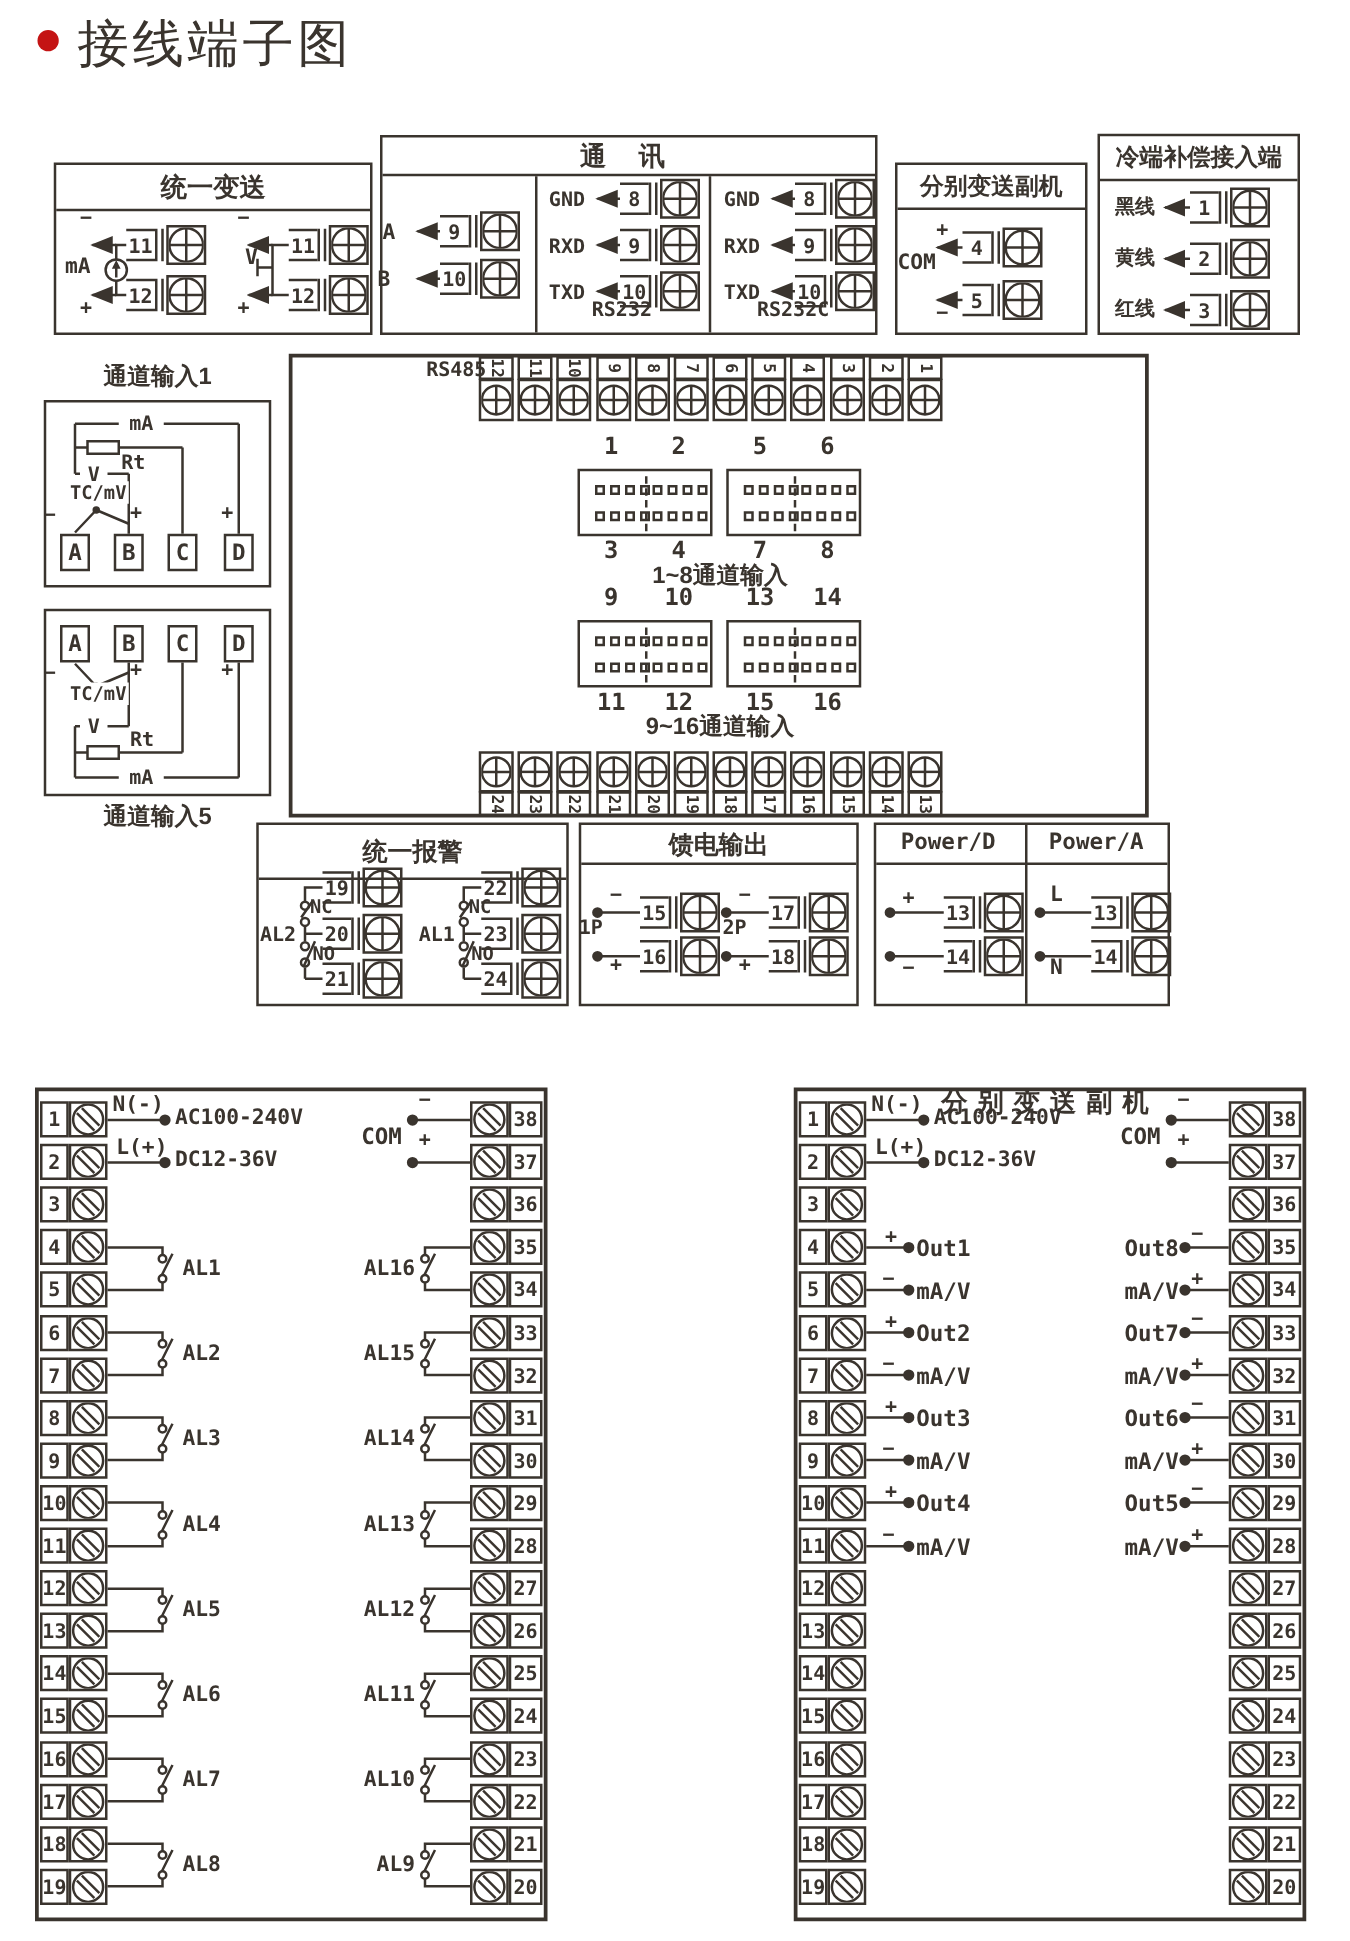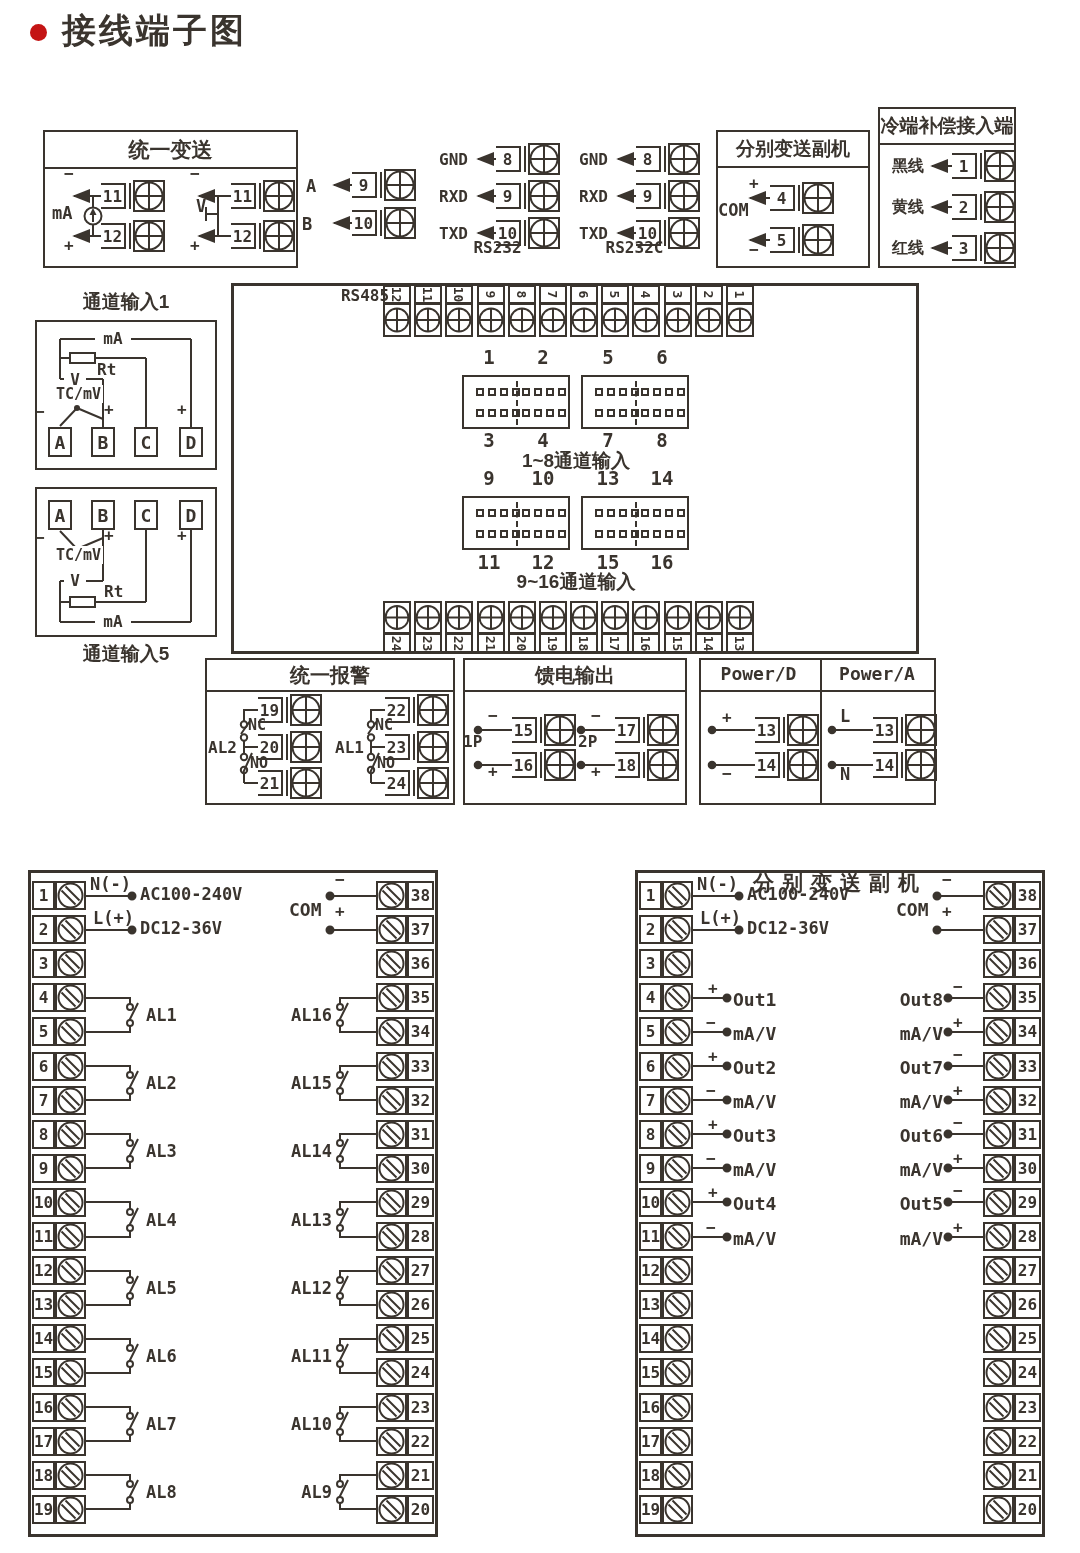--- a/index.html
+++ b/index.html
@@ -27,59 +27,66 @@
   .scrw{position:absolute;box-sizing:border-box;border:2px solid var(--lc);}
   .cell{position:absolute;box-sizing:border-box;border:2px solid var(--lc);display:flex;align-items:center;justify-content:center;
         font-family:"DejaVu Sans Mono",monospace;font-weight:bold;}
   .rot{transform:rotate(90deg);font:bold 13px "DejaVu Sans Mono",monospace;}
   .pin{position:absolute;width:8px;height:8px;box-sizing:border-box;border:2px solid var(--lc);}
   .cdash{position:absolute;border-left:2px dashed var(--lc);}
   #wires{position:absolute;left:0;top:0;z-index:5;}
   #gen,#labels{position:absolute;left:0;top:0;width:100%;height:100%;z-index:6;pointer-events:none;}
   #labels{z-index:7;}
   .bullet{position:absolute;width:17px;height:17px;border-radius:50%;}
-  .pagetitle{position:absolute;font-size:34px;font-weight:bold;letter-spacing:3px;}
+  .pagetitle{position:absolute;font-size:41px;font-weight:normal;letter-spacing:3px;}
   .ls8{letter-spacing:8px;}
 </style>
 </head>
 <body>
 
 <div id="canvas">
 
   <span class="bullet" style="left:30px;top:24px;background:#c41414"></span>
   <span class="pagetitle" style="left:62px;top:8px">接线端子图</span>
 
   <div class="box" style="left:43px;top:130px;width:255px;height:138px">
     <div class="band" style="height:37px;font-size:21px">
         <span>统一变送</span>
       </div>
   </div>
 
+  <div class="box" style="left:304px;top:108px;width:398px;height:160px">
+    <div class="band" style="height:31px;font-size:21px;letter-spacing:10px">
+        <span>通  讯</span>
+      </div>
+    <div class="vdiv" style="left:122px;top:31px;height:125px"></div>
+    <div class="vdiv" style="left:261px;top:31px;height:125px"></div>
+  </div>
 
   <div class="box" style="left:716px;top:130px;width:154px;height:138px">
     <div class="band" style="height:36px;font-size:19px">
         <span>分别变送副机</span>
       </div>
   </div>
 
-  <div class="box" style="left:878px;top:107px;width:138px;height:161px">
+  <div class="box" style="left:878px;top:107px;width:162px;height:161px">
     <div class="band" style="height:36px;font-size:19px">
         <span>冷端补偿接入端</span>
       </div>
   </div>
 
   <div class="box box3" style="left:231px;top:283px;width:688px;height:371px"></div>
 
   <span class="lbl c19 ctr" style="left:46px;top:291px;width:160px">通道输入1</span>
   <div class="box" style="left:35px;top:320px;width:182px;height:150px"></div>
   <div class="box" style="left:35px;top:487px;width:182px;height:150px"></div>
   <span class="lbl c19 ctr" style="left:46px;top:643px;width:160px">通道输入5</span>
 
   <div class="box" style="left:205px;top:658px;width:250px;height:147px">
-    <div class="band" style="height:32px;font-size:20px">
+    <div class="band" style="height:44px;font-size:20px">
         <span>统一报警</span>
       </div>
   </div>
   <div class="box" style="left:463px;top:658px;width:224px;height:147px">
     <div class="band" style="height:32px;font-size:20px">
         <span>馈电输出</span>
       </div>
   </div>
   <div class="box" style="left:699px;top:658px;width:237px;height:147px">
     <div class="band" style="height:32px"></div>

